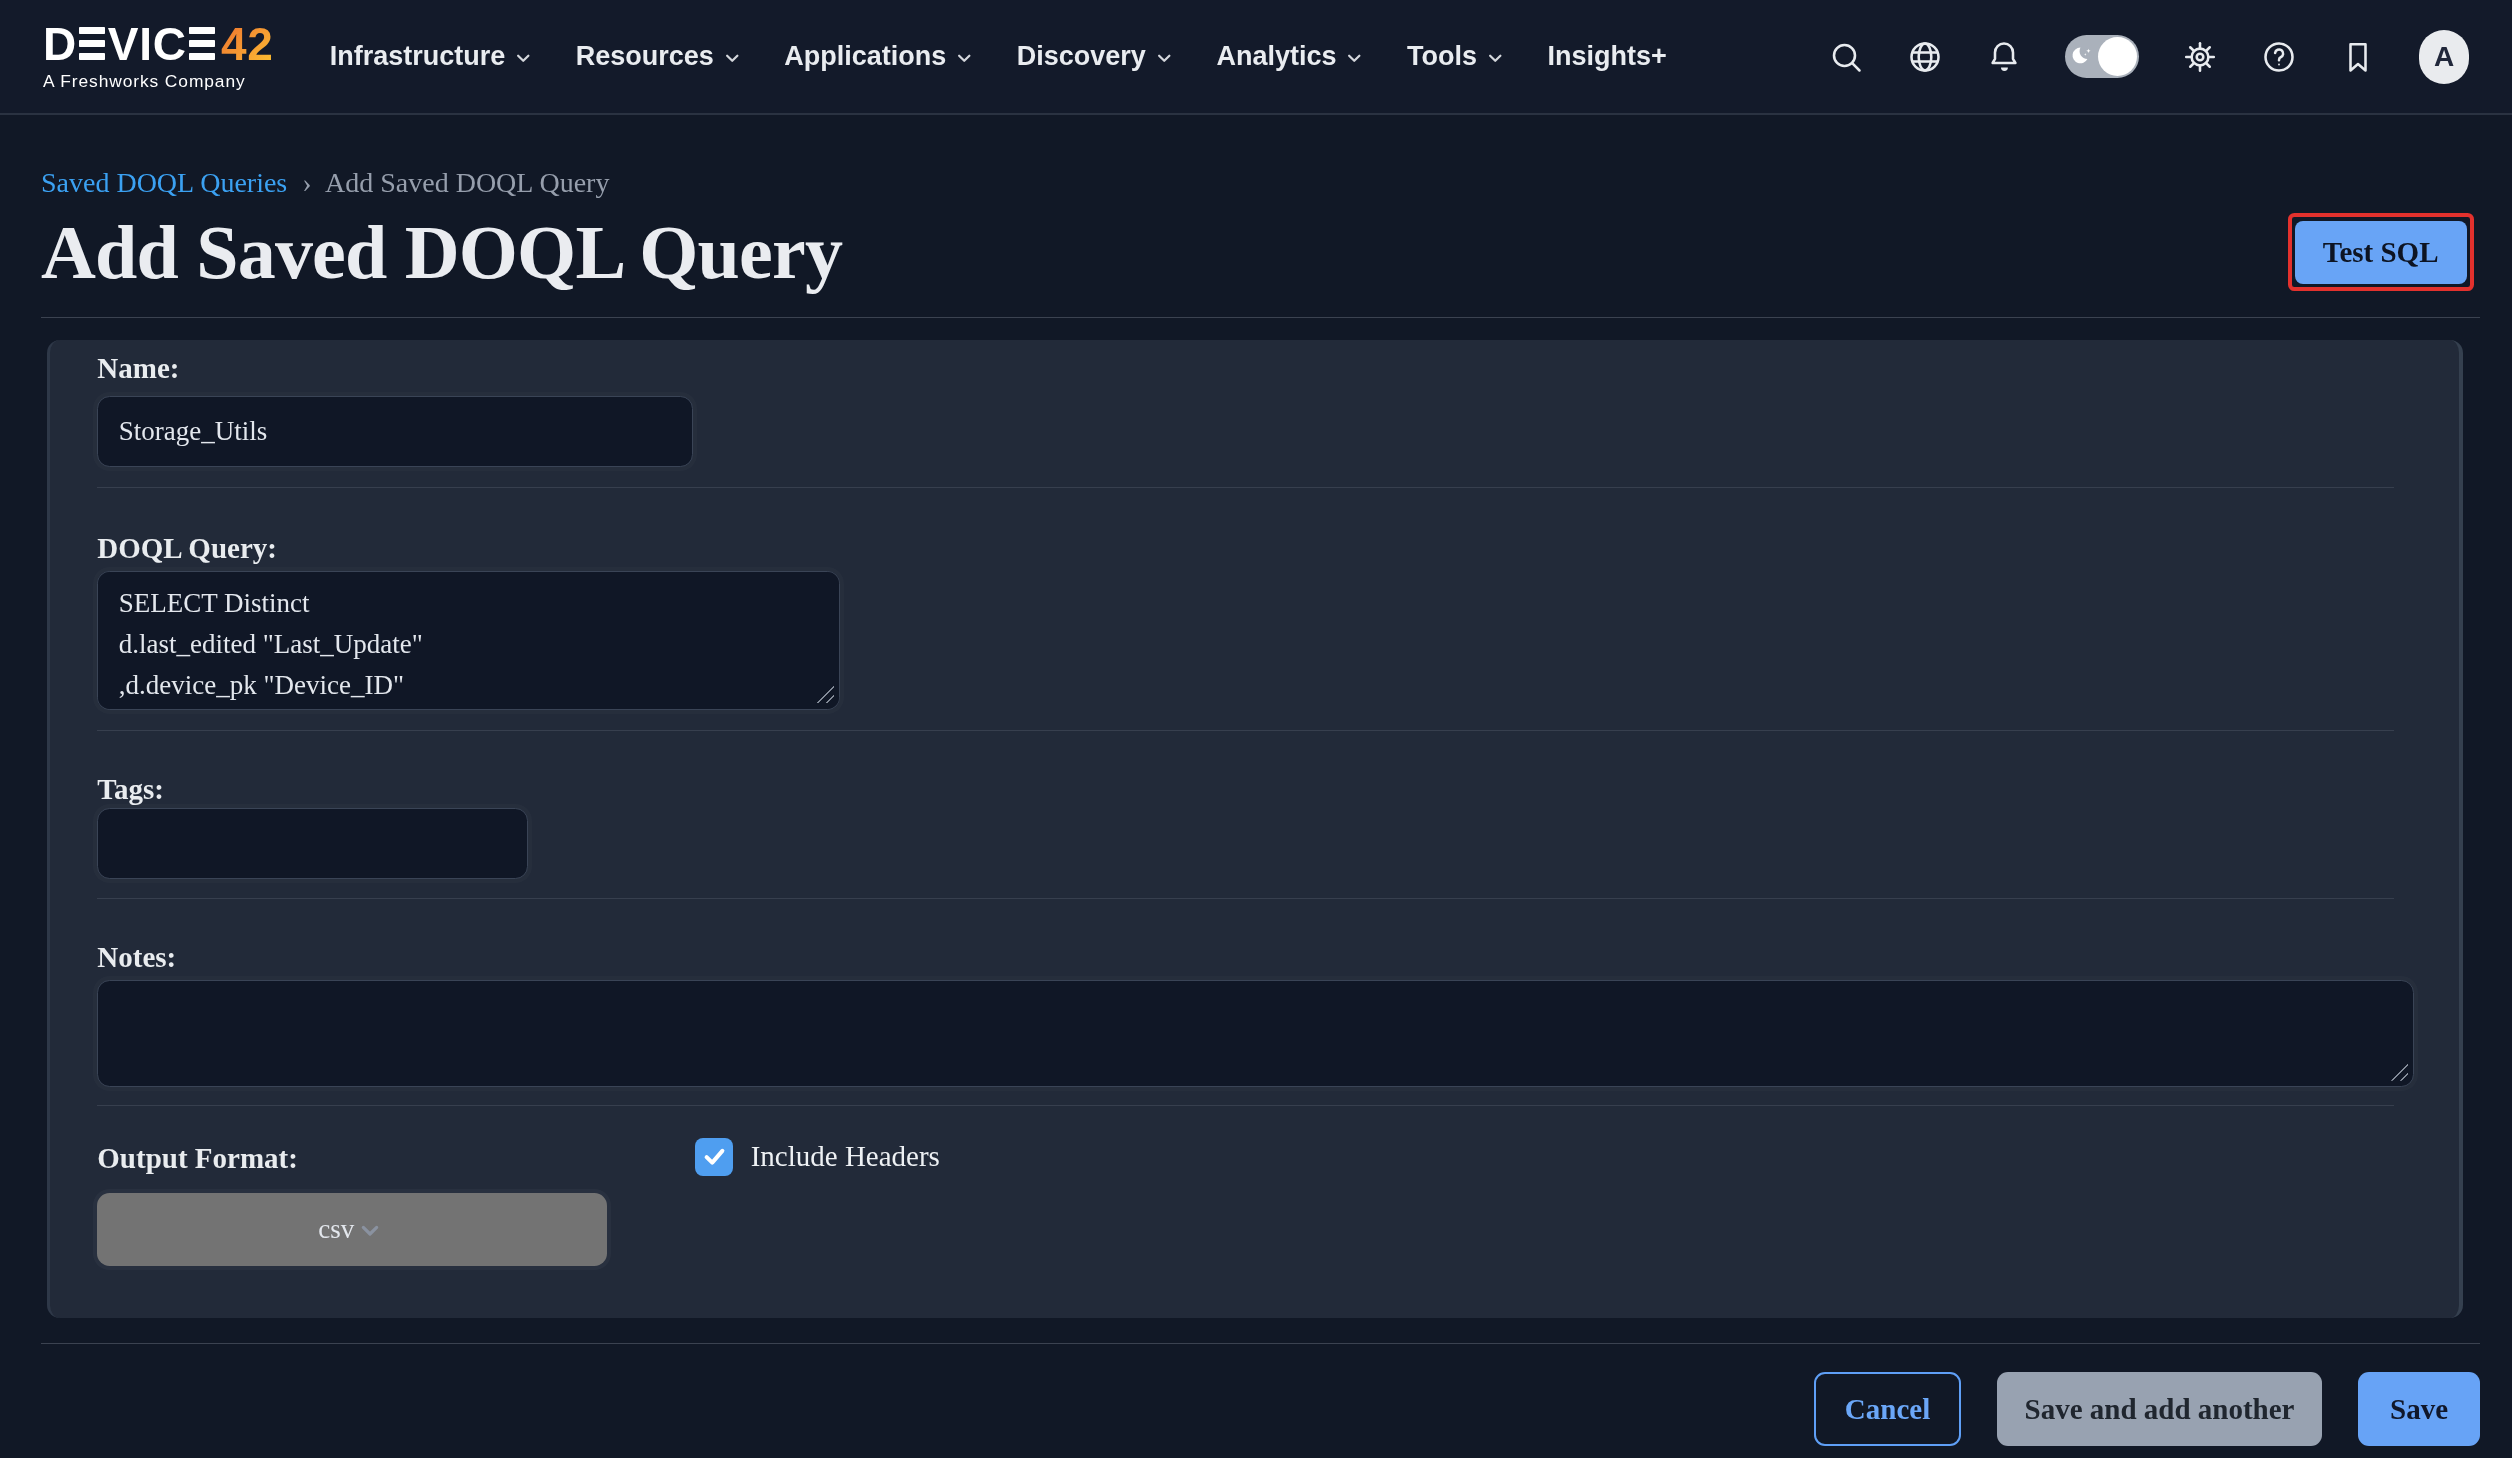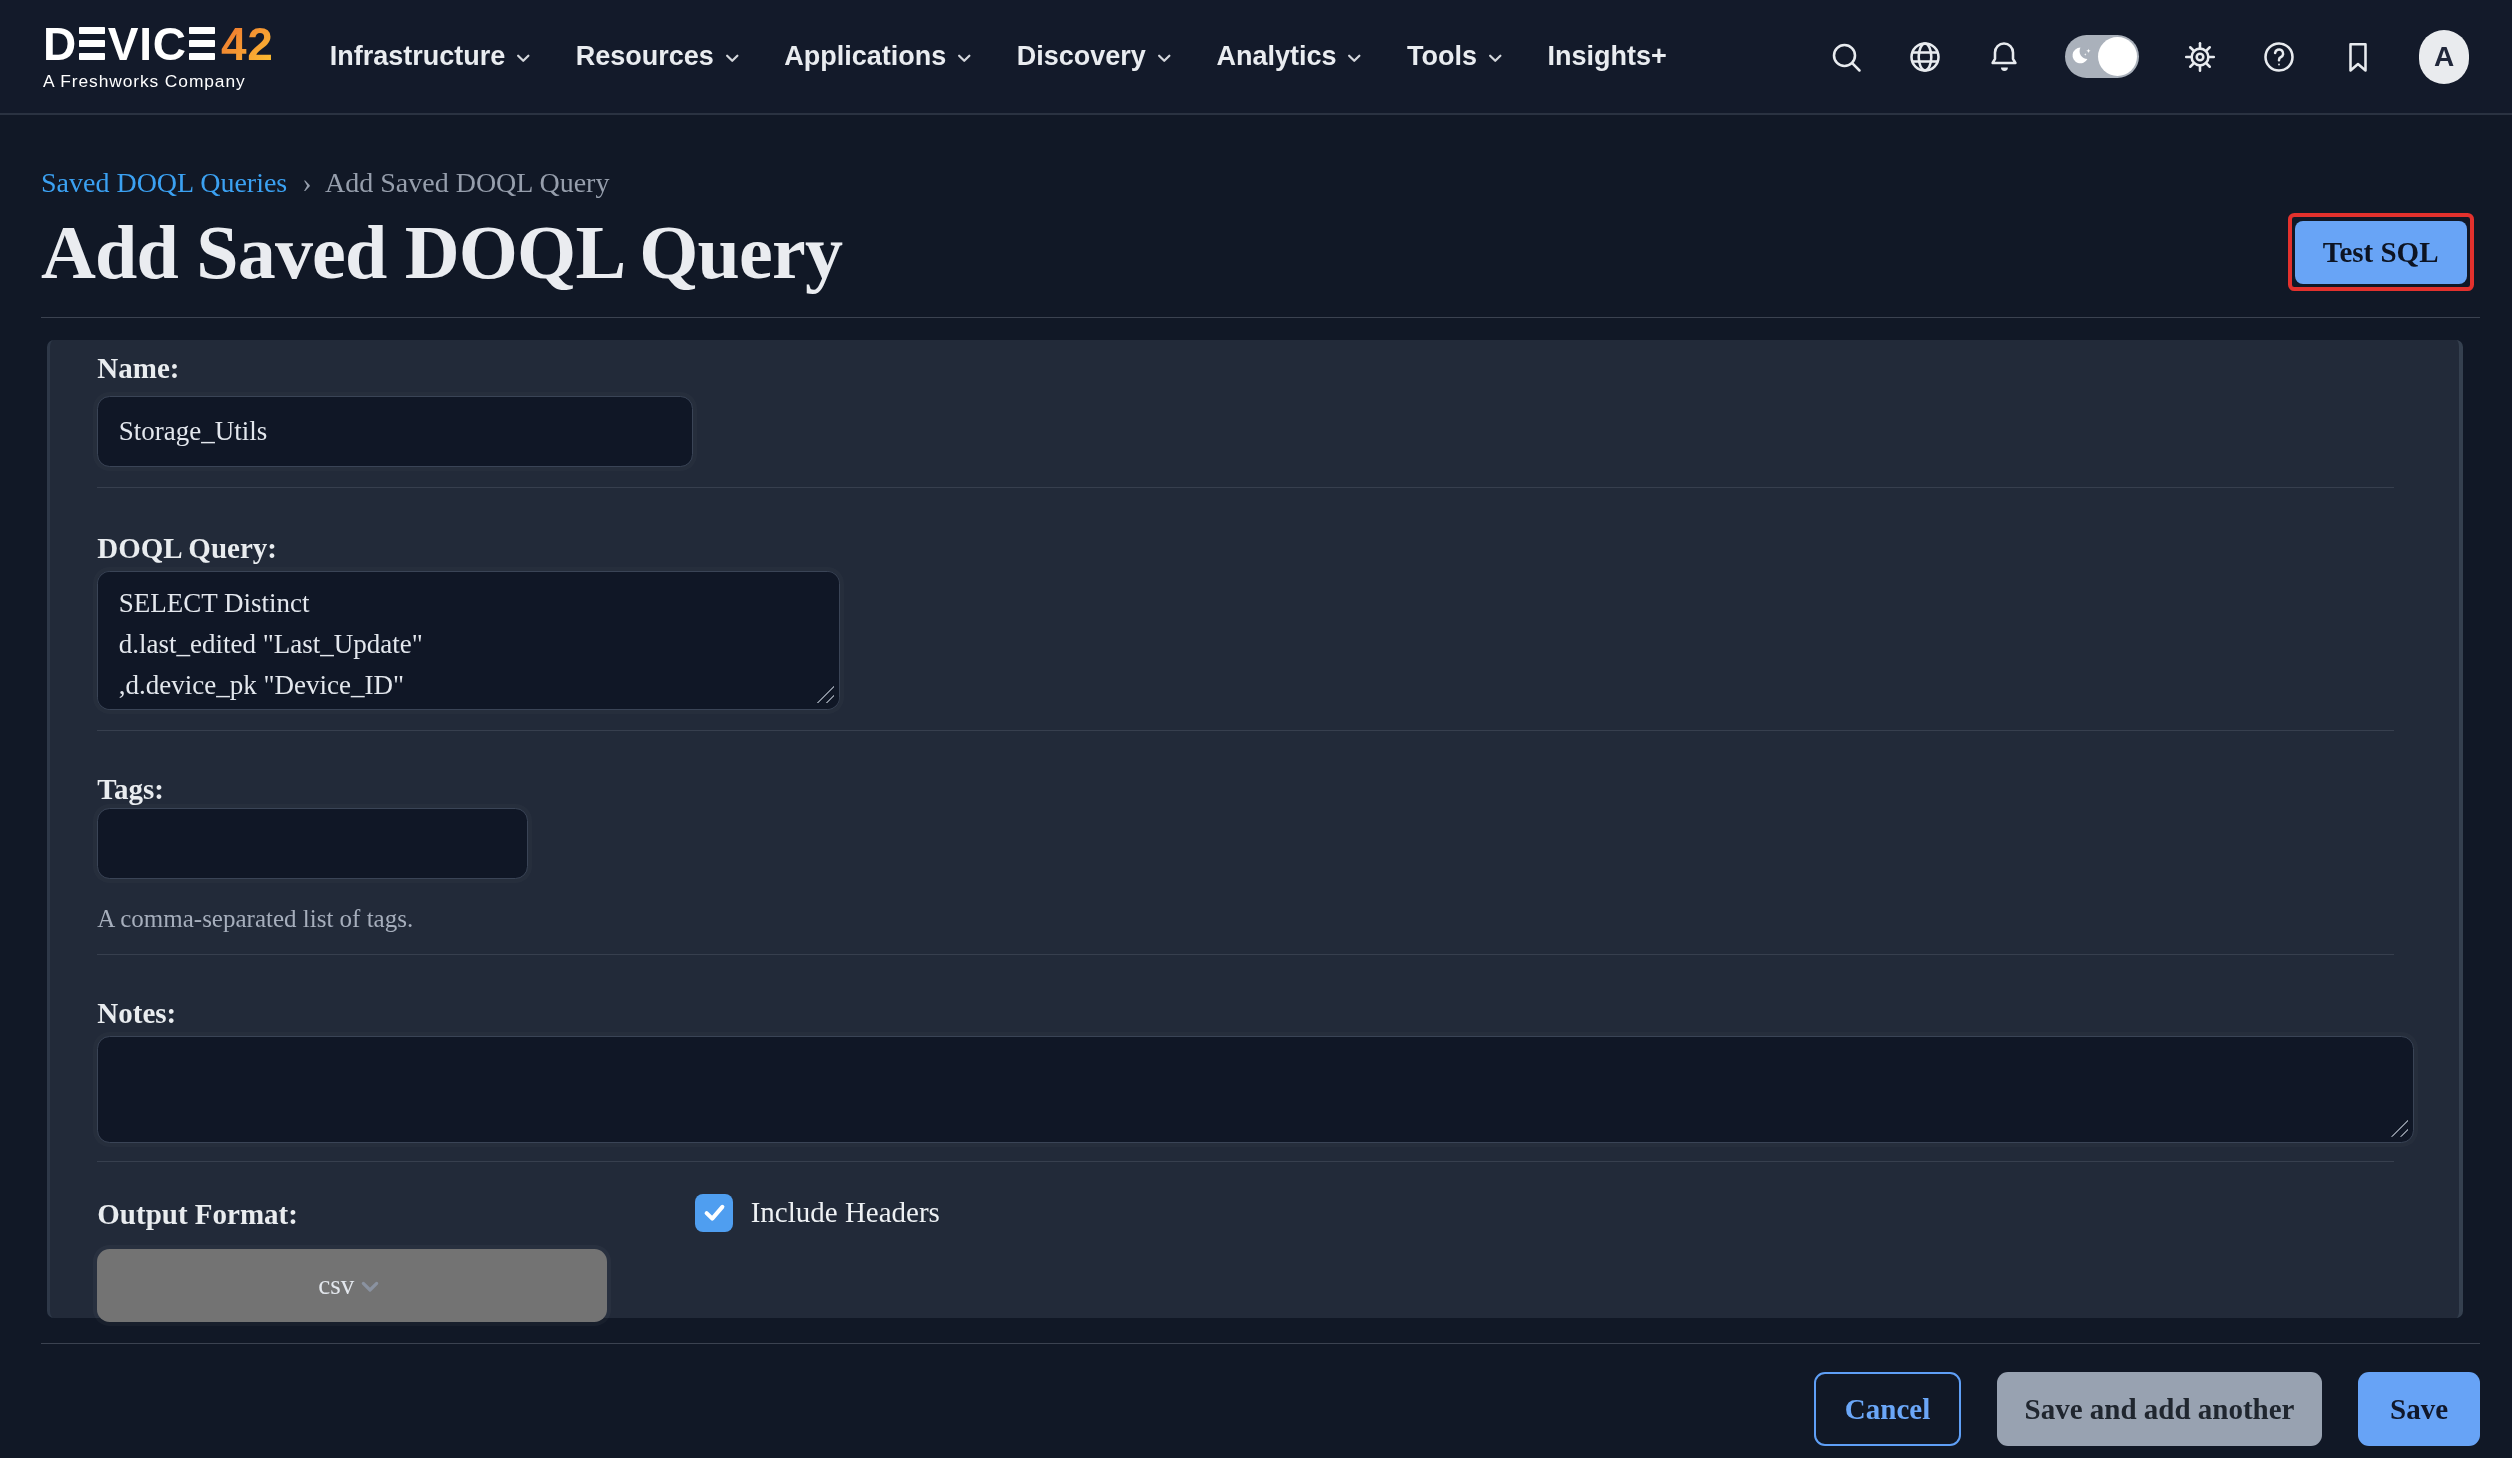--- a/index.html
+++ b/index.html
@@ -70,21 +70,21 @@
   .testsql-btn {
     background:#68a4f6; color:#0d1423; border:none; border-radius:8px;
     font-family:inherit; font-size:29px; font-weight:700;
     padding:0 28px; height:63px; cursor:pointer;
   }
 
   .hdivider { border:none; border-top:1.6px solid #3b4250; margin-top:24px; }
 
   
   .panel {
-    margin:22px 17.4px 0 6.3px; background:#222a39; border-radius:7px;
+    margin:22px 17.4px 0 6.3px; background:#222a39; border-radius:13px;
     border-left:3.2px solid #2e3848; border-right:4px solid #35404f;
     padding:11px 65px 8px 47px; height:978px;
   }
   .field-label { display:block; font-size:29px; font-weight:700; color:#e9ecef; line-height:35px; }
   .text-input {
     display:block; background:#101726; border:1.6px solid #3a4456; border-radius:12.6px;
     color:#e3e7ed; font-family:inherit; font-size:27px; padding:0 20.5px;
     height:71px; outline:none; box-shadow:0 0 0 4px rgba(255,255,255,0.02);
   }
   .divider { border:none; border-top:1.6px solid #373f4e; }
@@ -303,21 +303,20 @@
 d.last_edited "Last_Update"
 ,d.device_pk "Device_ID"</textarea>
         <span class="grip"></span>
       </span>
       <hr class="divider">
     </div>
 
     <div class="sec-tags">
       <label class="field-label">Tags:</label>
       <input id="tags-input" class="text-input" type="text" value="" style="">
-      <div class="helper-text">A comma-separated list of tags.</div>
       <hr class="divider">
     </div>
 
     <div class="sec-notes">
       <label class="field-label">Notes:</label>
       <span class="ta-wrap">
         <textarea id="notes-textarea" class="text-area" spellcheck="false" style=""></textarea>
         <span class="grip"></span>
       </span>
       <hr class="divider">

